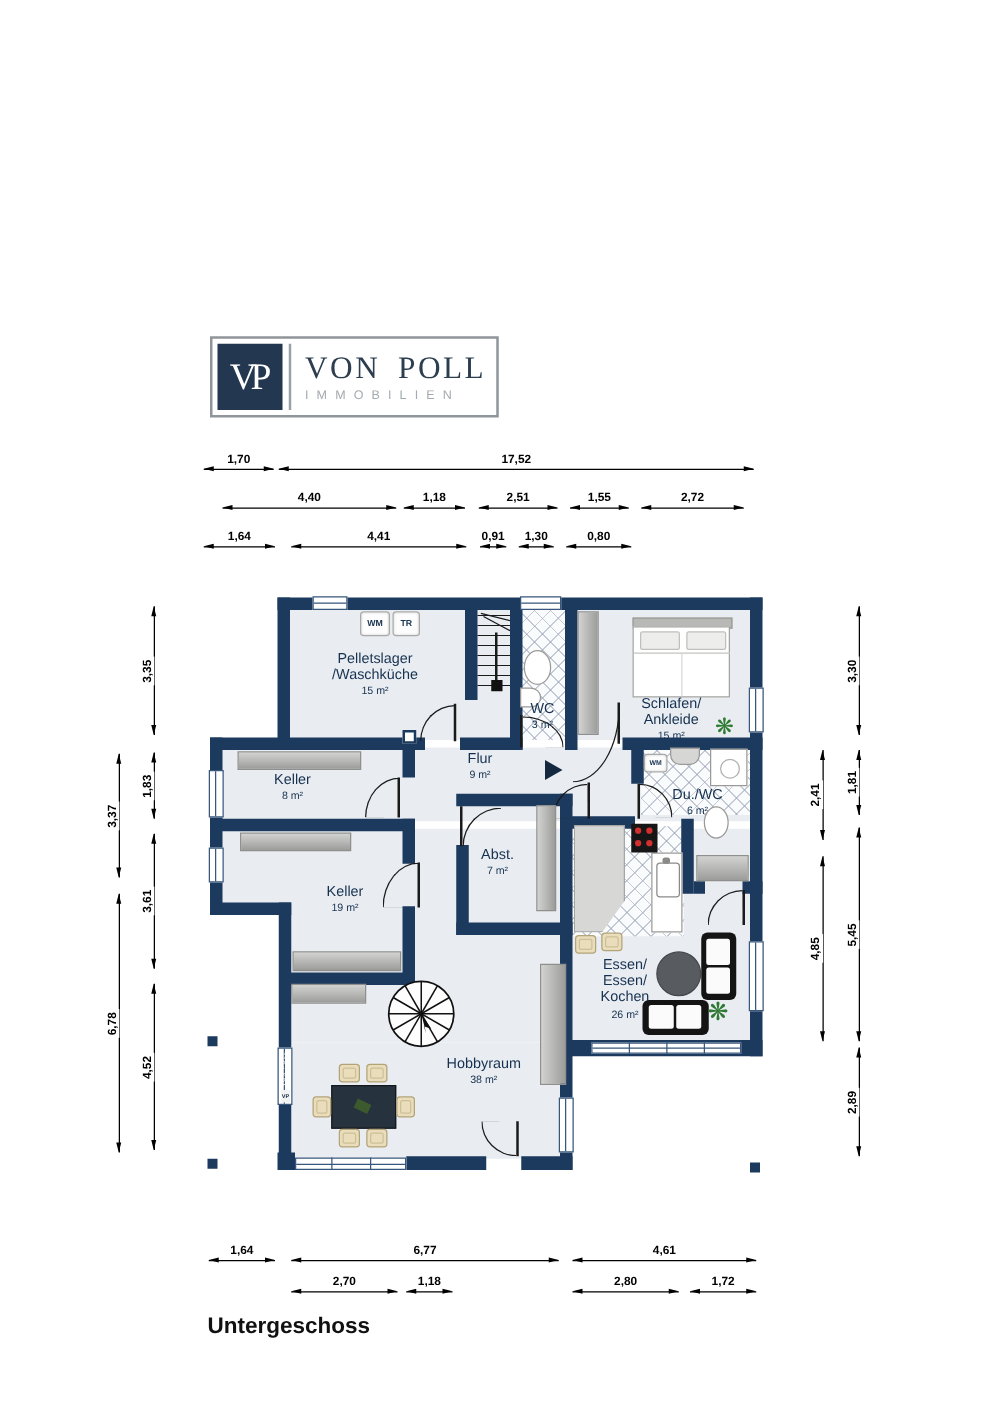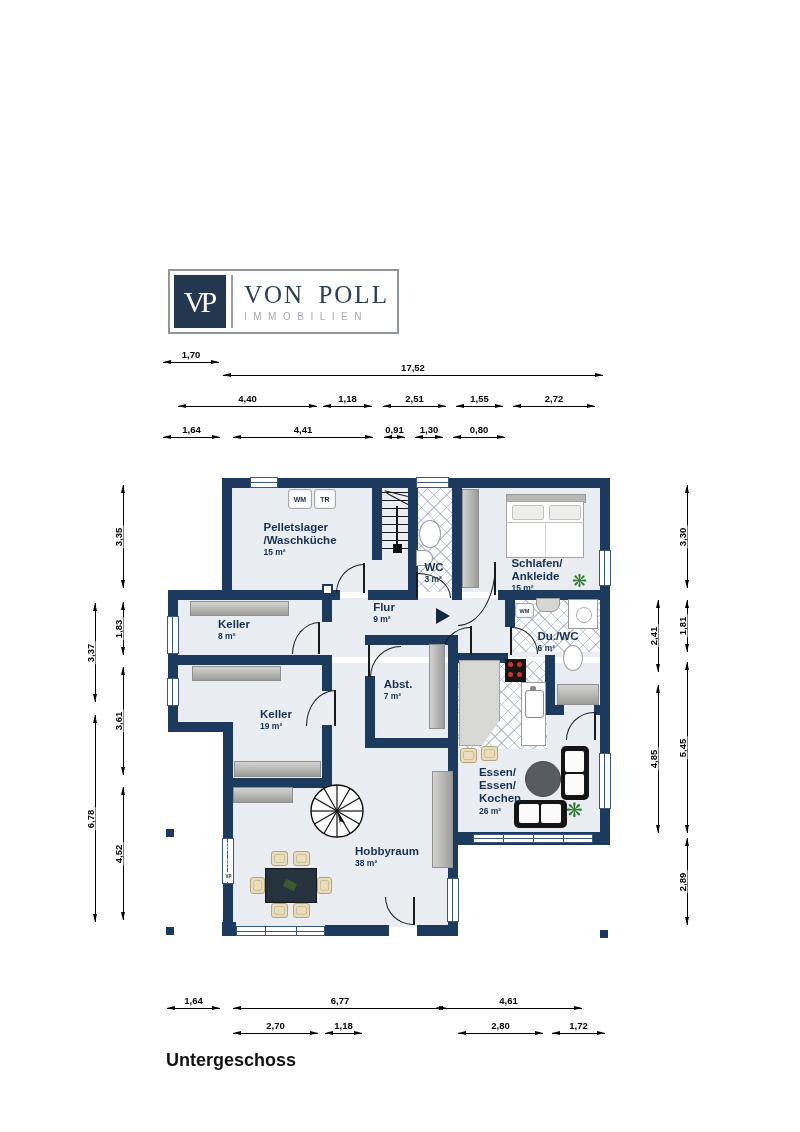--- a/index.html
+++ b/index.html
@@ -23,21 +23,21 @@
   .win.v::after{content:'';position:absolute;top:0;bottom:0;left:42%;border-left:1px solid #37577c;}
   .wd{position:absolute;background:#37577c;}
   .shelf{position:absolute;background:linear-gradient(180deg,#d2d2d0 0%,#b5b5b3 55%,#9c9c9a 100%);border:1px solid #8f8f8d;box-sizing:border-box;}
   .shelf.v{background:linear-gradient(90deg,#d2d2d0 0%,#b5b5b3 55%,#9c9c9a 100%);}
   .arc{position:absolute;box-sizing:border-box;border:0 solid #1a1a1a;}
   .arc.tl{border-top-width:1.4px;border-left-width:1.4px;border-top-left-radius:100% 100%;}
   .arc.tr{border-top-width:1.4px;border-right-width:1.4px;border-top-right-radius:100% 100%;}
   .arc.bl{border-bottom-width:1.4px;border-left-width:1.4px;border-bottom-left-radius:100% 100%;}
   .arc.br{border-bottom-width:1.4px;border-right-width:1.4px;border-bottom-right-radius:100% 100%;}
   .leaf{position:absolute;background:#1a1a1a;}
-  .roomlabel{position:absolute;transform:translateX(-50%);font-weight:bold;color:#16314f;white-space:nowrap;line-height:1.15;font-size:11.5px;}
+  .roomlabel{position:absolute;transform:translateX(-50%);text-align:center;font-weight:normal;color:#16314f;white-space:nowrap;line-height:1.15;font-size:11.5px;}
   .roomlabel .rl{display:block;}
   .roomlabel .area{display:block;font-size:8.5px;margin-top:1px;}
   .appl{position:absolute;background:#fdfdfd;border:1px solid #a9a9a7;border-radius:3px;box-shadow:inset 0 0 2px #ccc;color:#16314f;font-weight:bold;display:flex;align-items:center;justify-content:center;box-sizing:border-box;}
   .post{position:absolute;background:#1c3a5e;}
   .plant{position:absolute;color:#2f7a33;line-height:1;}
   
   .dimh{position:absolute;height:0;border-top:1.3px solid #000;}
   .dimh::before{content:'';position:absolute;left:0;top:-3.4px;width:0;height:0;border-top:2.8px solid transparent;border-bottom:2.8px solid transparent;border-right:8px solid #000;}
   .dimh::after{content:'';position:absolute;right:0;top:-3.4px;width:0;height:0;border-top:2.8px solid transparent;border-bottom:2.8px solid transparent;border-left:8px solid #000;}
   .dimh>span{position:absolute;left:50%;top:-14px;transform:translateX(-50%);font-size:9.5px;font-weight:bold;background:#fff;padding:0 2px;}
@@ -64,21 +64,21 @@
   <div class="vp-box">
       <span>VP</span>
     </div>
   <div class="logo-divider"></div>
   <div class="logo-text">
     <div class="brand">VON POLL</div>
     <div class="sub">IMMOBILIEN</div>
   </div>
 </div>
 
-<div class="dimh" style="left:163px;top:362px;width:56px">
+<div class="dimh" style="left:163px;top:375px;width:56px">
     <span>1,70</span>
   </div>
 <div class="dimh" style="left:223px;top:375px;width:380px">
     <span>17,52</span>
   </div>
 <div class="dimh" style="left:178px;top:406px;width:139px">
     <span>4,40</span>
   </div>
 <div class="dimh" style="left:323px;top:406px;width:49px">
     <span>1,18</span>
@@ -145,21 +145,21 @@
 <div class="dimv" style="left:687px;top:838px;height:87px">
     <span>2,89</span>
   </div>
 
 <div class="dimh" style="left:167px;top:1008px;width:53px">
     <span>1,64</span>
   </div>
 <div class="dimh" style="left:233px;top:1008px;width:214px">
     <span>6,77</span>
   </div>
-<div class="dimh" style="left:435px;top:1008px;width:147px">
+<div class="dimh" style="left:458px;top:1008px;width:147px">
     <span>4,61</span>
   </div>
 <div class="dimh" style="left:233px;top:1033px;width:85px">
     <span>2,70</span>
   </div>
 <div class="dimh" style="left:325px;top:1033px;width:37px">
     <span>1,18</span>
   </div>
 <div class="dimh" style="left:458px;top:1033px;width:85px">
     <span>2,80</span>

